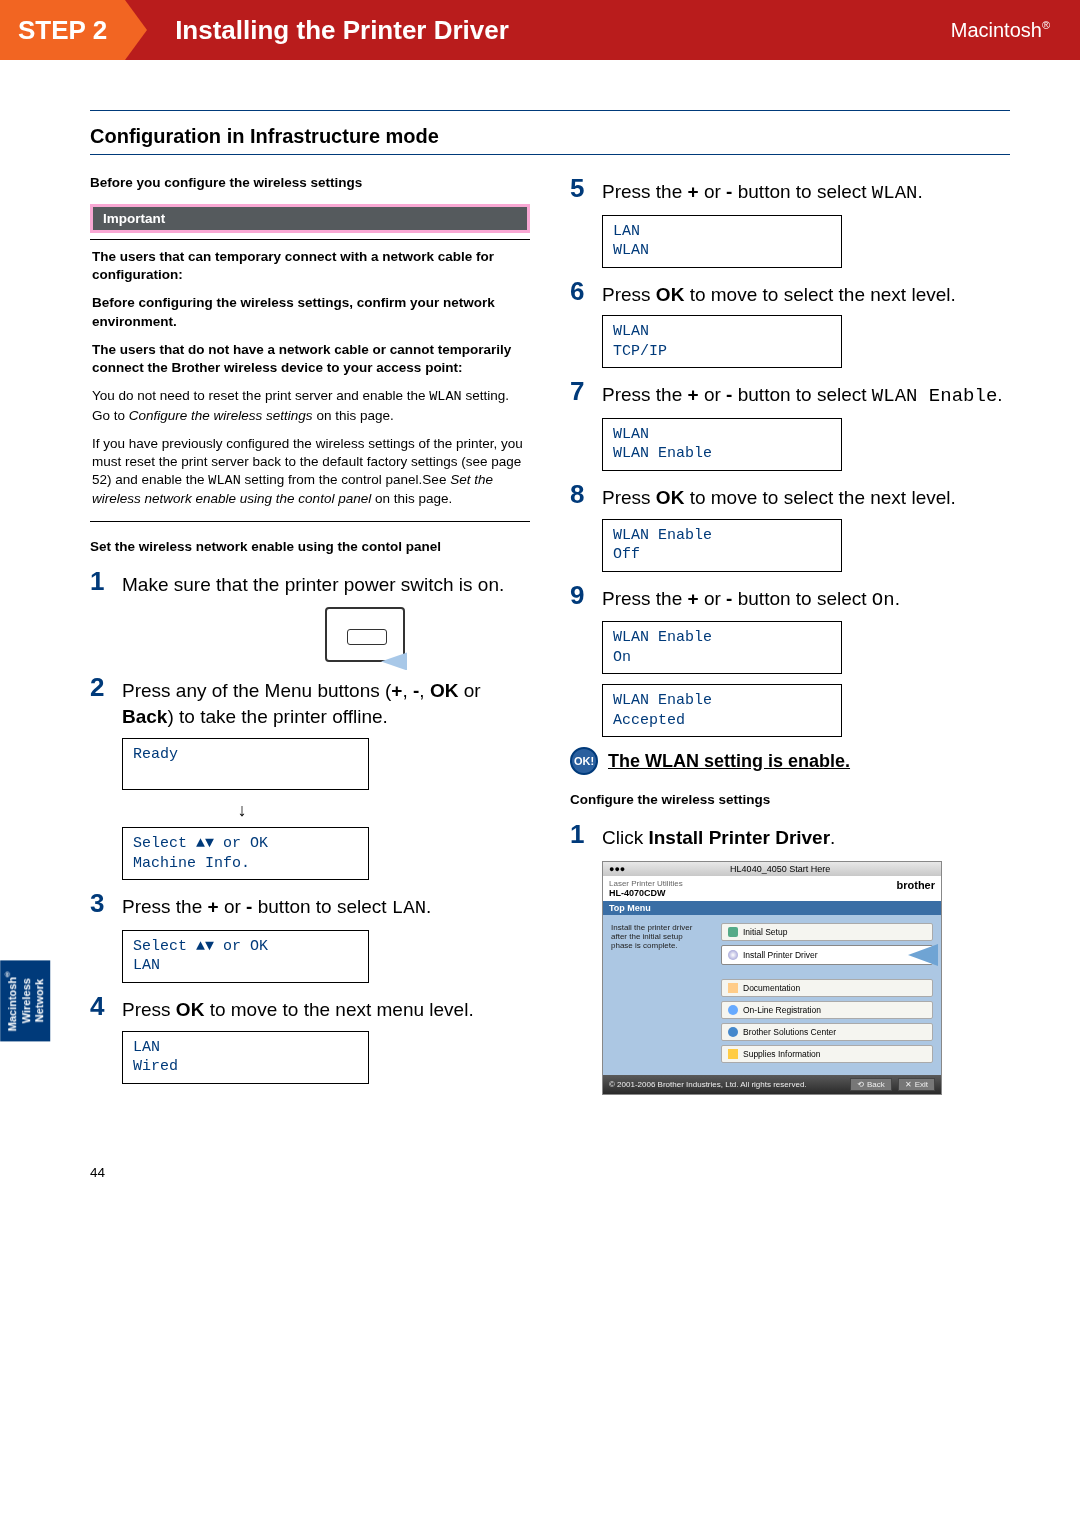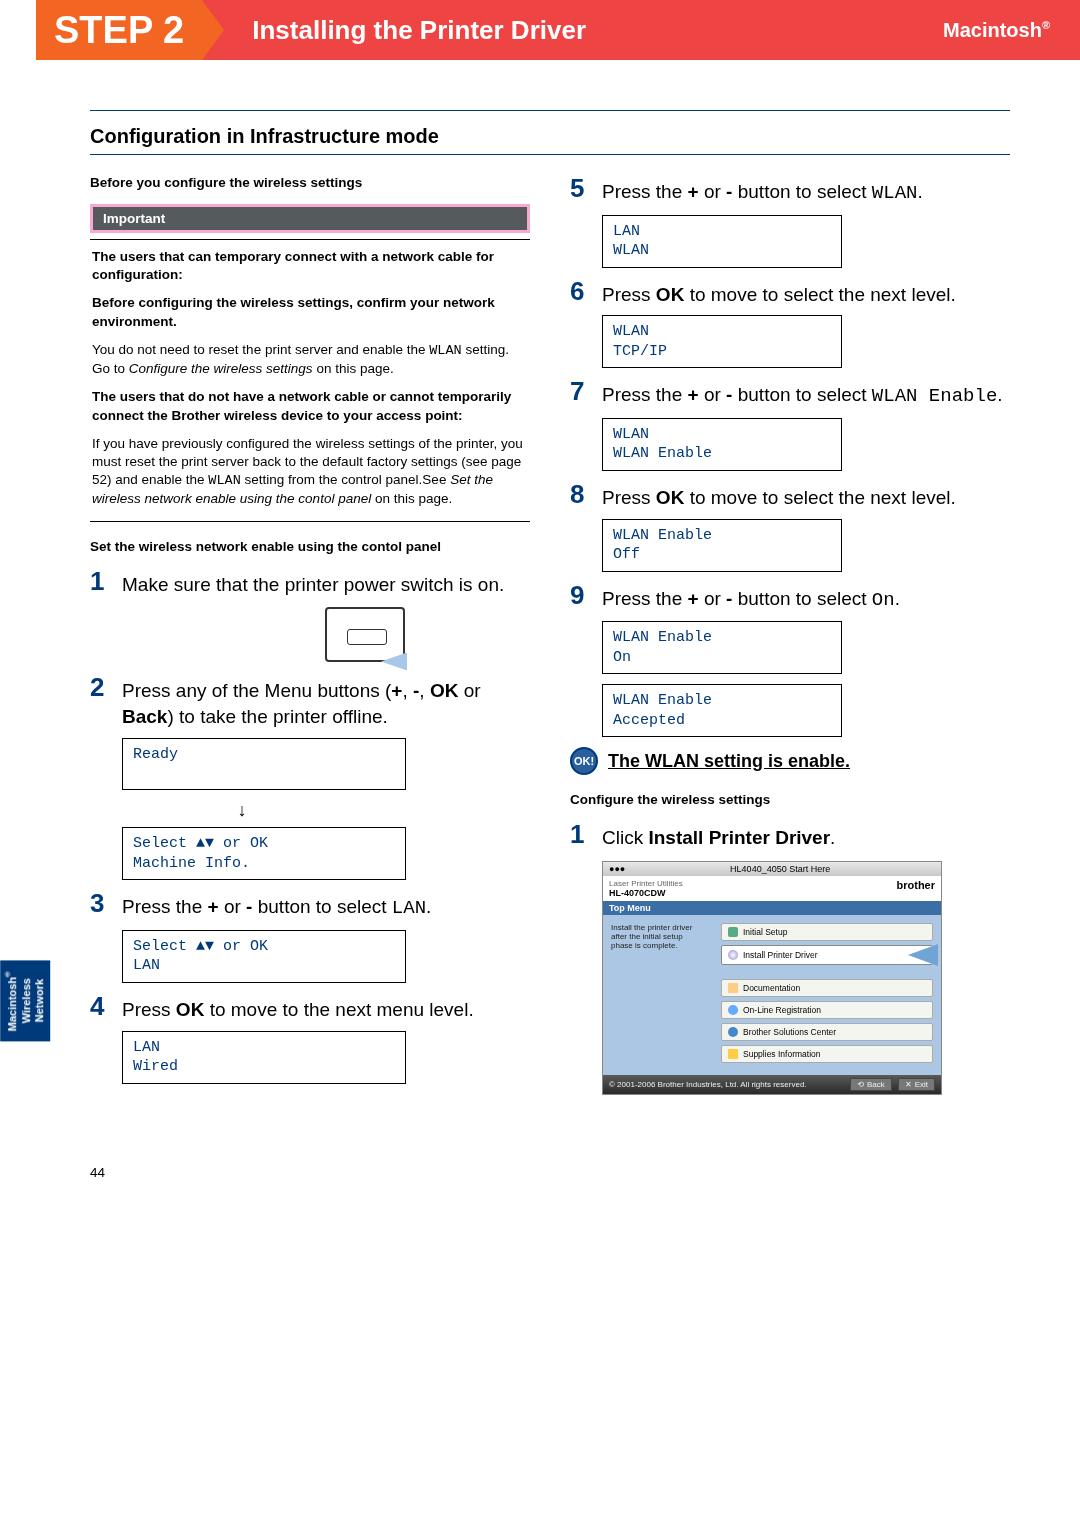--- a/index.html
+++ b/index.html
@@ -1,44 +1,44 @@
 <!DOCTYPE html>
 <html><head>
 <meta charset="utf-8">
 <style>
   * { box-sizing: border-box; margin: 0; padding: 0; }
   body { font-family: Arial, Helvetica, sans-serif; font-size: 14px; color: #000; background: #fff; width: 1080px; }
   .page { width: 1080px; padding: 0; }
   .header { display: flex; align-items: stretch; height: 60px; }
-  .step-box { background: #f26522; color: #fff; font-weight: bold; font-size: 38px; display: flex; align-items: center; padding: 0 18px; position: relative; margin-left: 36px; }
+  .step-box { background: #f26522; color: #fff; font-weight: bold; font-size: 26px; display: flex; align-items: center; padding: 0 18px; position: relative; }
   .step-box::after { content: ""; position: absolute; right: -22px; top: 0; border-top: 30px solid transparent; border-bottom: 30px solid transparent; border-left: 22px solid #f26522; }
-  .title-bar { flex: 1; background: #ef4444; color: #fff; display: flex; align-items: center; justify-content: space-between; padding: 0 30px 0 50px; }
+  .title-bar { flex: 1; background: #b91c1c; color: #fff; display: flex; align-items: center; justify-content: space-between; padding: 0 30px 0 50px; }
   .title-bar h1 { font-size: 26px; font-weight: bold; }
-  .platform { font-size: 20px; font-weight: bold; }
+  .platform { font-size: 20px; font-weight: normal; }
   .platform sup { font-size: 11px; }
   .content { padding: 30px 70px 40px 90px; }
   .hr-top { border: none; border-top: 1px solid #003a7a; margin: 20px 0 14px; }
   h2 { font-size: 20px; font-weight: bold; margin-bottom: 6px; }
   .hr-thin { border: none; border-top: 1px solid #003a7a; margin-bottom: 20px; }
   .cols { display: flex; gap: 40px; }
   .col { flex: 1; }
   .col-left { position: relative; }
   .section-head { font-weight: bold; font-size: 13.5px; margin-bottom: 14px; }
   .imp-box { background: #555a5d; color: #fff; font-weight: bold; padding: 4px 10px; border: 3px solid #f9a8d4; font-size: 13.5px; margin-bottom: 6px; }
   .imp-body { border-top: 1px solid #000; border-bottom: 1px solid #000; padding: 8px 2px 12px; margin-bottom: 16px; }
   .imp-body p { font-size: 13.5px; line-height: 1.35; margin-bottom: 10px; }
   .imp-body p:last-child { margin-bottom: 0; }
   .tt { font-family: "Courier New", monospace; }
   em { font-style: italic; }
   .step-heading { font-weight: bold; font-size: 13.5px; line-height: 1.35; margin: 8px 0 12px; }
   .step { display: flex; margin-bottom: 8px; }
   .num { color: #003a7a; font-size: 26px; font-weight: bold; width: 32px; flex-shrink: 0; line-height: 1; }
   .num-wide { width: 44px; }
   .stext { font-size: 19px; line-height: 1.35; padding-top: 4px; }
-  .lcd { border: 1px solid #000; padding: 6px 10px; margin: 6px 0 10px 32px; width: 284px; }
+  .lcd { border: 1px solid #000; padding: 6px 10px; margin: 6px 0 10px 32px; width: 247px; }
   .lcd-r { margin-left: 32px; width: 240px; }
   .lcd-line { font-family: "Courier New", monospace; color: #003a7a; font-size: 15px; line-height: 1.3; min-height: 19px; }
   .arrow-down { text-align: center; font-size: 18px; margin: 2px 0 2px 32px; width: 240px; }
   .power-img { margin: 10px auto 12px; width: 80px; height: 55px; border: 2px solid #333; border-radius: 4px; position: relative; }
   .power-img::before { content: ""; position: absolute; left: 20px; top: 20px; width: 38px; height: 14px; border: 1.5px solid #333; border-radius: 3px; }
   .power-img::after { content: ""; position: absolute; right: -4px; bottom: -10px; width: 26px; height: 18px; background: #a8c8e8; clip-path: polygon(100% 0, 0 50%, 100% 100%); }
   .ok-row { display: flex; align-items: center; gap: 10px; margin: 10px 0 16px 0; }
   .ok-badge { width: 28px; height: 28px; border-radius: 50%; background: #2a5f9e; color: #fff; font-size: 11px; font-weight: bold; display: flex; align-items: center; justify-content: center; border: 2px solid #003a7a; }
   .ok-text { font-weight: bold; font-size: 18px; text-decoration: underline; }
   .screenshot { margin: 10px 0 0 32px; width: 340px; border: 1px solid #888; font-size: 9px; }
@@ -84,22 +84,22 @@
 
     <div class="cols">
 
       <div class="col col-left">
         <div class="section-head">Before you configure the wireless settings</div>
 
         <div class="imp-box">Important</div>
         <div class="imp-body">
           <p><b>The users that can temporary connect with a network cable for configuration:</b></p>
           <p><b>Before configuring the wireless settings, confirm your  network environment.</b></p>
+          <p><b>The users that do not have a network cable or cannot temporarily connect the Brother wireless device to your access point:</b></p>
           <p><span>You do not need to reset the print server and enable the </span><span class="tt">WLAN</span><span>  setting. Go to </span><em>Configure the wireless settings</em><span> on this page.</span></p>
-          <p><b>The users that do not have a network cable or cannot temporarily connect the Brother wireless device to your access point:</b></p>
           <p><span>If you have previously configured the wireless settings of the printer, you must reset the print server back to the default factory settings (see page 52) and enable the </span><span class="tt">WLAN</span><span> setting from the control panel.See </span><em>Set the wireless network enable using the contol panel</em><span> on this page.</span></p>
         </div>
 
         <div class="step-heading">Set the wireless network enable using the contol panel</div>
 
         <div class="step">
           <div class="num">1</div>
           <div class="stext">Make sure that the printer power switch is on.</div>
         </div>
         <div style="margin-left:110px;">

